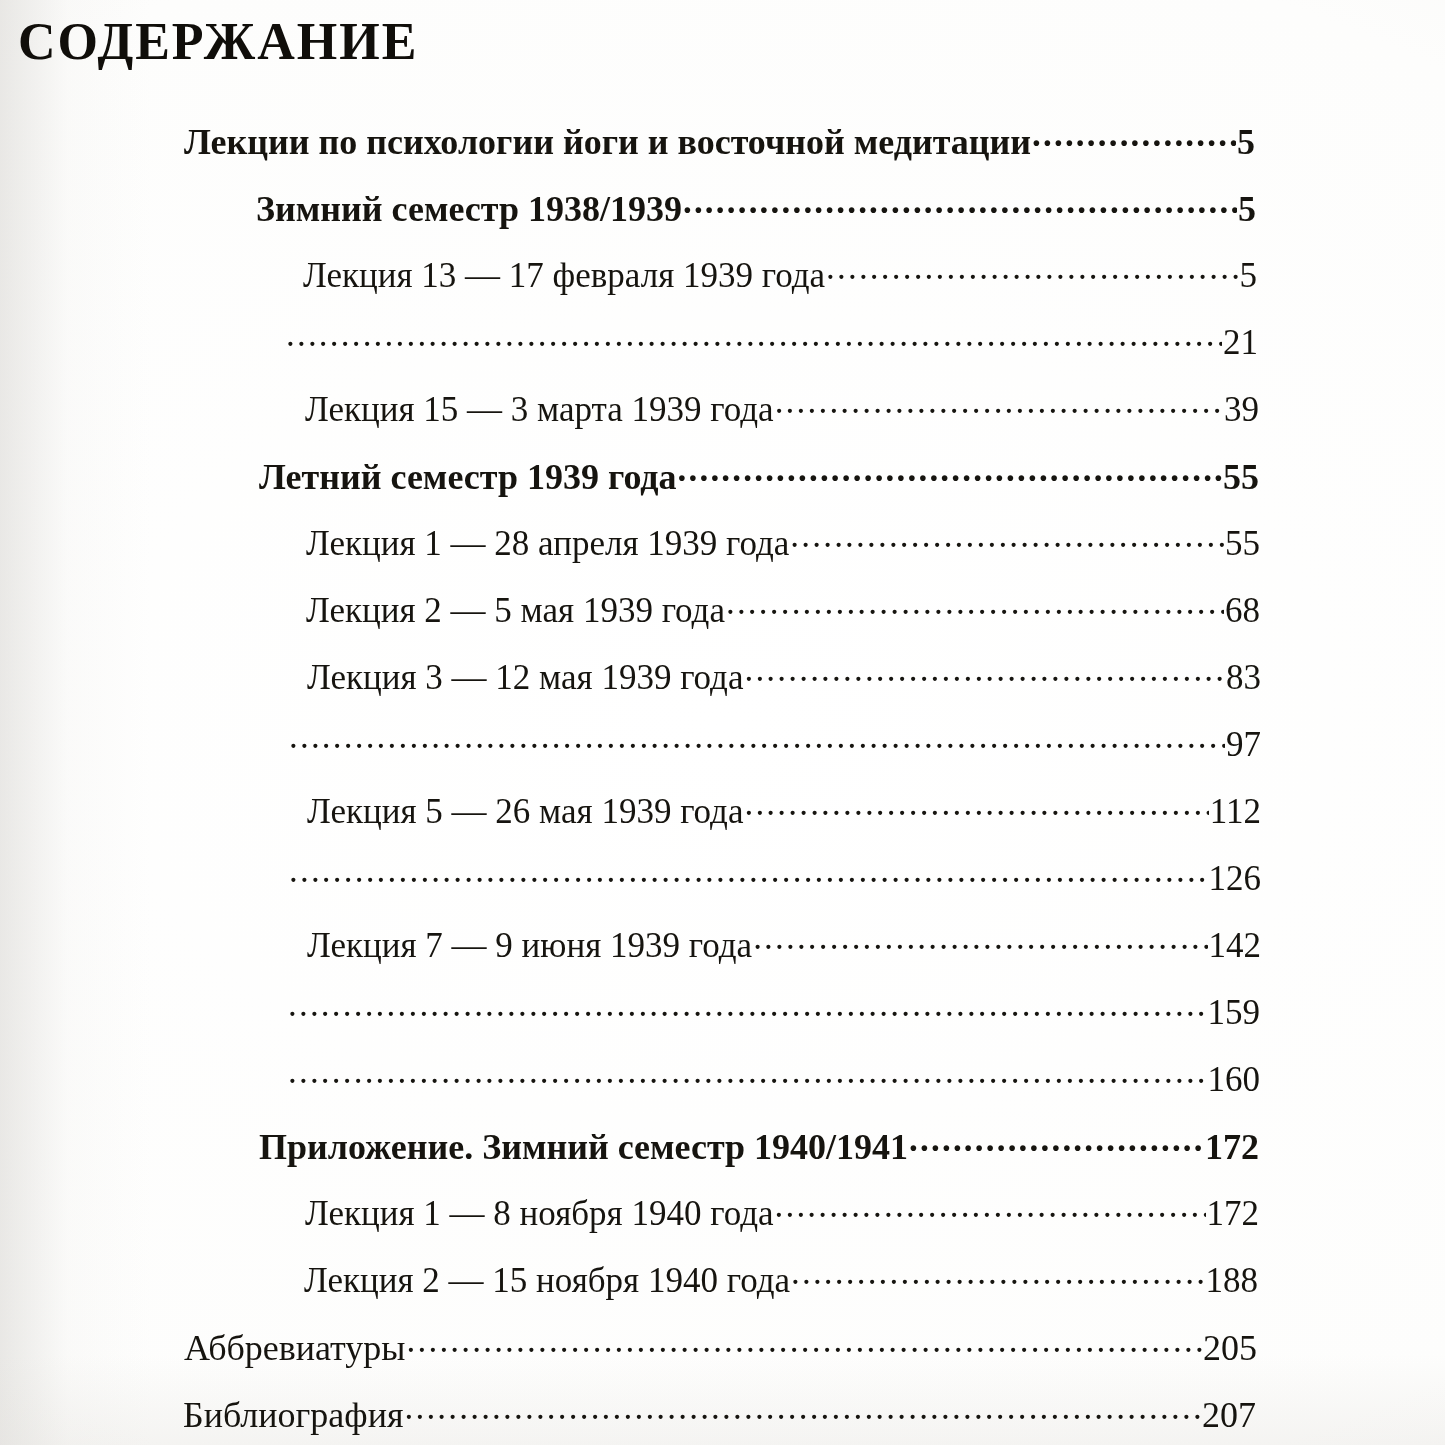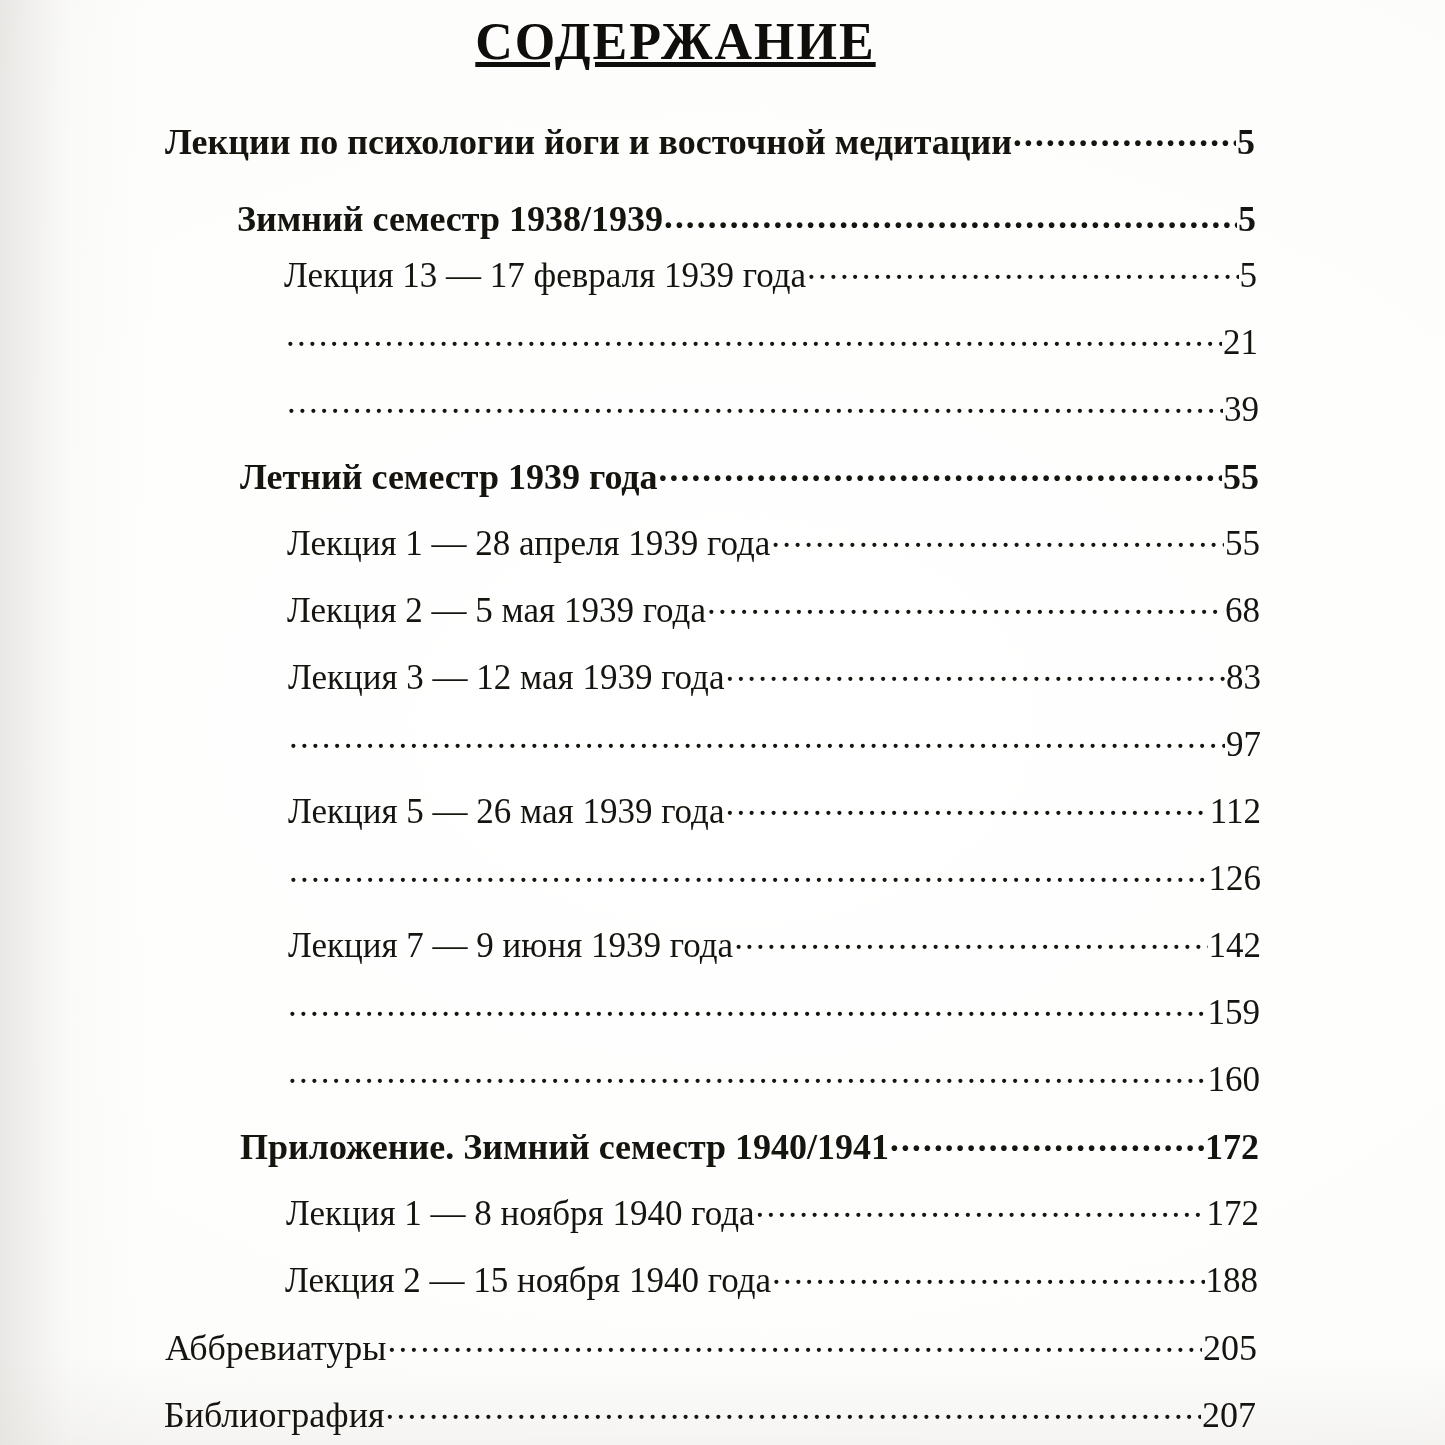--- a/index.html
+++ b/index.html
@@ -47,27 +47,25 @@
     position: absolute;
     inset: 0;
   }
 
   
   .toc-title {
     position: absolute;
     top: 12px;
     left: 0;
     width: 1333px;
-    text-align: center;
     font-size: 52px;
     font-weight: bold;
     letter-spacing: 2px;
     color: #100e0a;
     text-indent: 18px;
-    text-decoration: underline;
   }
 
   
   .toc-list {
     position: absolute;
     top: 118px;
     left: 0;
     width: 1445px;
   }
 
@@ -76,20 +74,21 @@
     align-items: baseline;
     height: 67px;
     font-size: 35px;
     line-height: 1;
     white-space: nowrap;
     color: #16140f;
   }
 
   .toc-row .label {
     flex: 0 0 auto;
+    margin-left: 19px;
   }
   .toc-row .leader {
     flex: 1 1 auto;
     overflow: hidden;
     margin: 0 1px;
     position: relative;
     height: 1em;
   }
   .toc-row .leader::after {
     content: "............................................................................................................................................";
@@ -125,35 +124,36 @@
 <div class="content">
 
   <div class="toc-title">СОДЕРЖАНИЕ</div>
 
   <div class="toc-list" id="toc-list">
       <div class="toc-row lvl-1" style="transform: translateX(0px);">
         <span class="label">Лекции по психологии йоги и восточной медитации</span>
         <span class="leader"></span>
         <span class="page-num">5</span>
       </div>
-      <div class="toc-row lvl-2" style="transform: translateX(1px); align-items: center;">
+      <div class="toc-row lvl-2" style="transform: translateX(1px);">
         <span class="label">Зимний семестр 1938/1939</span>
         <span class="leader"></span>
         <span class="page-num">5</span>
       </div>
       <div class="toc-row lvl-3" style="transform: translateX(2px);">
         <span class="label">Лекция 13 — 17 февраля 1939 года</span>
         <span class="leader"></span>
         <span class="page-num">5</span>
       </div>
       <div class="toc-row lvl-3" style="transform: translateX(3px);">
         <span class="leader"></span>
         <span class="page-num">21</span>
       </div>
       <div class="toc-row lvl-3" style="transform: translateX(4px);">
+        <span class="label">Лекция 15 — 3 марта 1939 года</span>
         <span class="leader"></span>
         <span class="page-num">39</span>
       </div>
       <div class="toc-row lvl-2" style="transform: translateX(4px);">
         <span class="label">Летний семестр 1939 года</span>
         <span class="leader"></span>
         <span class="page-num">55</span>
       </div>
       <div class="toc-row lvl-3" style="transform: translateX(5px);">
         <span class="label">Лекция 1 — 28 апреля 1939 года</span>

